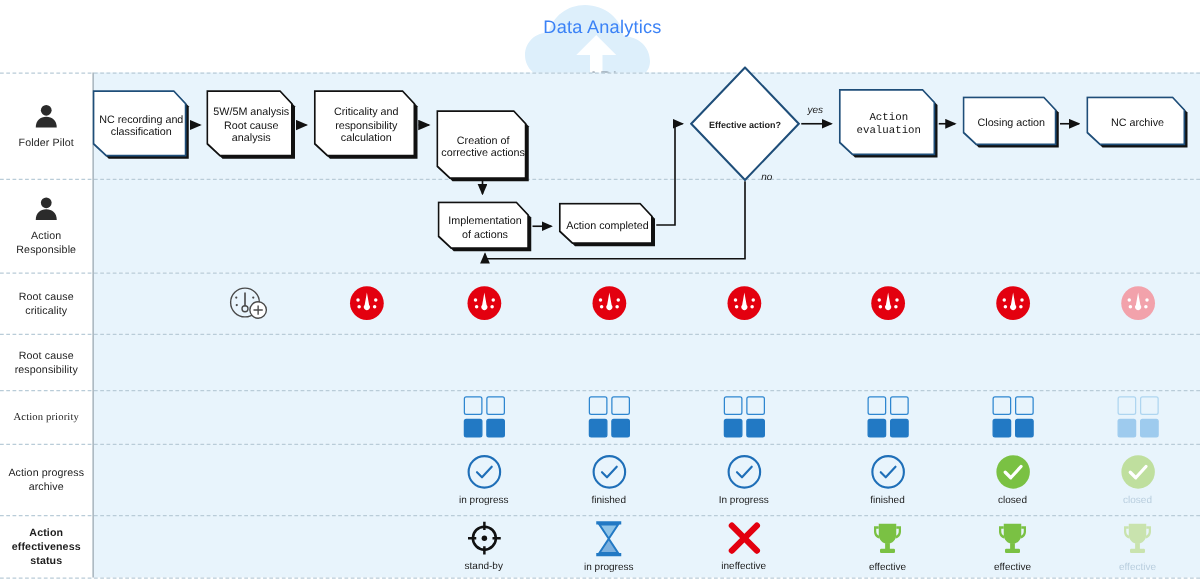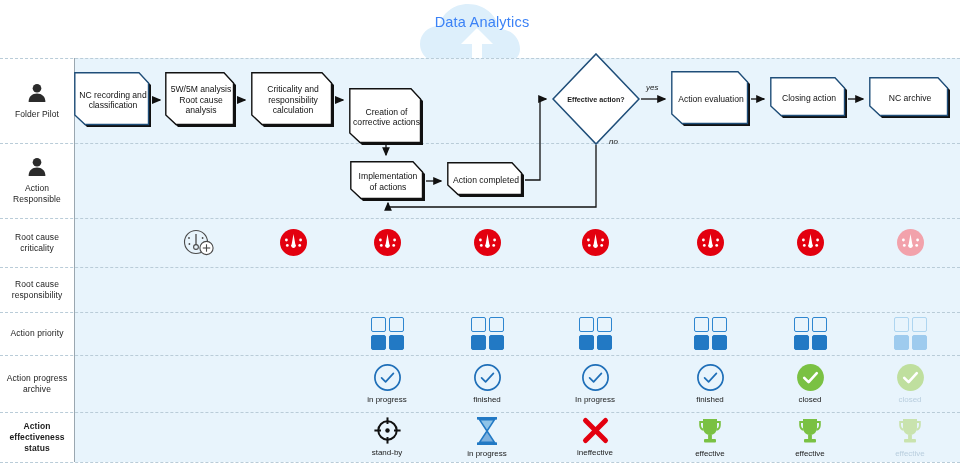--- a/index.html
+++ b/index.html
@@ -121,21 +121,21 @@
       <div class="lane-head" style="top: 218px; height: 49px;">
         <div class="lh-text">Root cause criticality</div>
       </div>
       <div class="lane-sep" style="top: 218px;"></div>
       <div class="lane-body" style="top: 267px; height: 45px;"></div>
       <div class="lane-head" style="top: 267px; height: 45px;">
         <div class="lh-text">Root cause responsibility</div>
       </div>
       <div class="lane-sep" style="top: 267px;"></div>
       <div class="lane-body" style="top: 312px; height: 43px;"></div>
-      <div class="lane-head" style="top: 312px; height: 43px;">
+      <div class="lane-head" style="top: 312px; height: 43px; font-family: Liberation Serif, serif;">
         <div class="lh-text">Action priority</div>
       </div>
       <div class="lane-sep" style="top: 312px;"></div>
       <div class="lane-body" style="top: 355px; height: 57px;"></div>
       <div class="lane-head" style="top: 355px; height: 57px;">
         <div class="lh-text">Action progress archive</div>
       </div>
       <div class="lane-sep" style="top: 355px;"></div>
       <div class="lane-body" style="top: 412px; height: 50px;"></div>
       <div class="lane-head" style="top: 412px; height: 50px; font-weight: bold;">
@@ -197,21 +197,21 @@
         </svg>
         <div class="fb-text">Criticality and responsibility calculation</div>
       </div>
       <div class="fbox" style="left: 349px; top: 72px; width: 75px; height: 58px; background: transparent; margin-top: 16px;">
         <svg width="75" height="58" class="shape">
           <path d="M3 3 H64 L74 13 V57 H13 L3 47 Z" fill="#111111"></path>
           <path d="M0.8 0.8 H62 L71.5 11 V54.5 H11 L0.8 45 Z" fill="#ffffff" stroke="#111111" stroke-width="1.4"></path>
         </svg>
         <div class="fb-text">Creation of corrective actions</div>
       </div>
-      <div class="fbox" style="left: 671px; top: 71px; width: 80px; height: 56px; background: transparent;">
+      <div class="fbox" style="left: 671px; top: 71px; width: 80px; height: 56px; background: transparent; font-family: Liberation Mono, monospace;">
         <svg width="80" height="56" class="shape">
           <path d="M3 3 H69 L79 13 V55 H13 L3 45 Z" fill="#111111"></path>
           <path d="M0.8 0.8 H67 L76.5 11 V52.5 H11 L0.8 43 Z" fill="#ffffff" stroke="#1f4e79" stroke-width="1.4"></path>
         </svg>
         <div class="fb-text">Action evaluation</div>
       </div>
       <div class="fbox" style="left: 770px; top: 77px; width: 78px; height: 42px; background: transparent;">
         <svg width="78" height="42" class="shape">
           <path d="M3 3 H67 L77 13 V41 H13 L3 31 Z" fill="#111111"></path>
           <path d="M0.8 0.8 H65 L74.5 11 V38.5 H11 L0.8 29 Z" fill="#ffffff" stroke="#1f4e79" stroke-width="1.4"></path>

